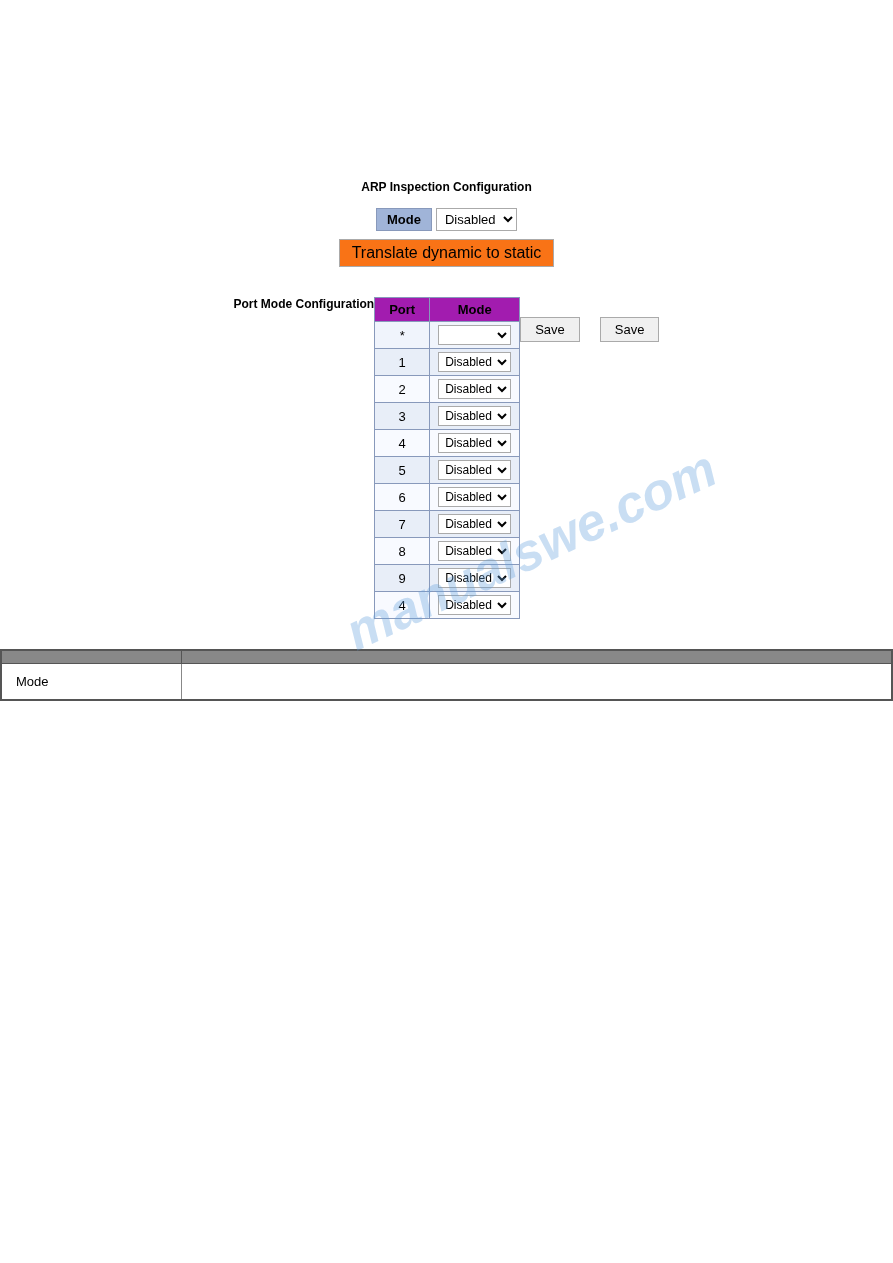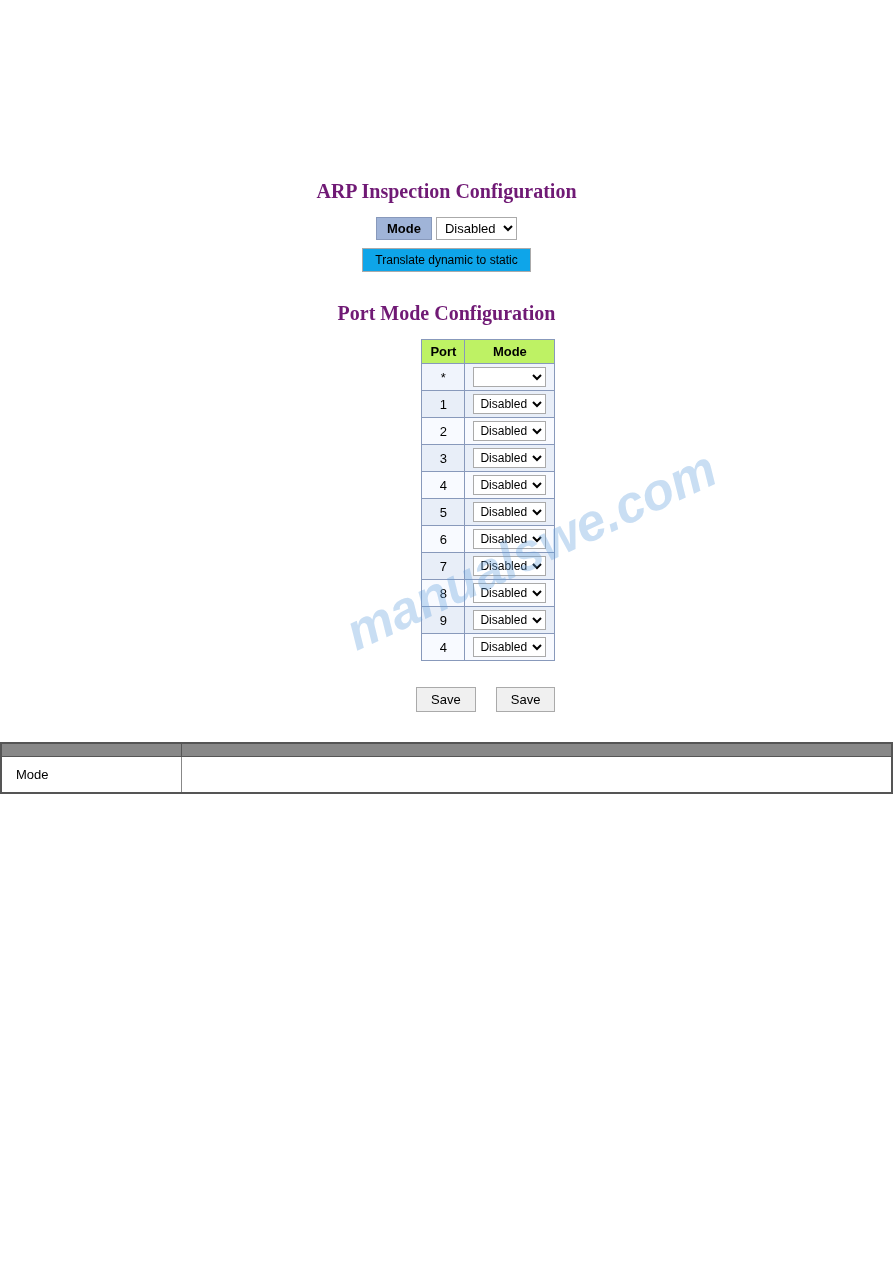--- a/index.html
+++ b/index.html
@@ -15,26 +15,25 @@
     .page-wrapper {
       width: 893px;
       min-height: 1263px;
       display: flex;
       flex-direction: column;
       align-items: center;
       padding-top: 180px;
     }
 
     .section-title {
-      color: #701a75;
-      font-size: 20px;
+      color: #000000;
+      font-size: 12px;
       font-weight: bold;
       text-align: center;
       margin-bottom: 14px;
-      font-family: Liberation Serif, serif;
     }
 
     .arp-config-section {
       display: flex;
       flex-direction: column;
       align-items: center;
       margin-bottom: 30px;
     }
 
     .mode-row {
@@ -56,43 +55,43 @@
     .mode-select {
       border: 1px solid #aaa;
       padding: 2px 4px;
       font-size: 13px;
       background: #fff;
       cursor: pointer;
     }
 
     .translate-btn {
       border: 1px solid #aaa;
-      background: #0ea5e9;
+      background: #f97316;
       padding: 4px 12px;
-      font-size: 12px;
+      font-size: 16px;
       cursor: pointer;
       color: #000;
     }
 
     .port-mode-section {
       display: flex;
-      flex-direction: column;
-      align-items: flex-end;
+      flex-direction: row;
+      align-items: flex-start;
       margin-bottom: 30px;
     }
 
     .port-table {
       border-collapse: collapse;
       border: 1px solid #8899bb;
     }
 
     .port-table th {
-      background: #bef264;
+      background: #a21caf;
       border: 1px solid #8899bb;
-      padding: 4px 8px;
+      padding: 4px 14px;
       font-size: 13px;
       font-weight: bold;
       text-align: center;
       color: #000;
     }
 
     .port-table td {
       border: 1px solid #8899bb;
       padding: 3px 8px;
       text-align: center;
@@ -115,21 +114,21 @@
       border: 1px solid #aaa;
       padding: 1px 2px;
       font-size: 12px;
       background: #fff;
       cursor: pointer;
     }
 
     .button-row {
       display: flex;
       gap: 20px;
-      margin-top: 26px;
+      margin-top: 20px;
       border-radius: 12px;
     }
 
     .save-btn, .reset-btn {
       border: 1px solid #aaa;
       background: #f0f0f0;
       padding: 4px 14px;
       font-size: 13px;
       cursor: pointer;
       color: #000;

